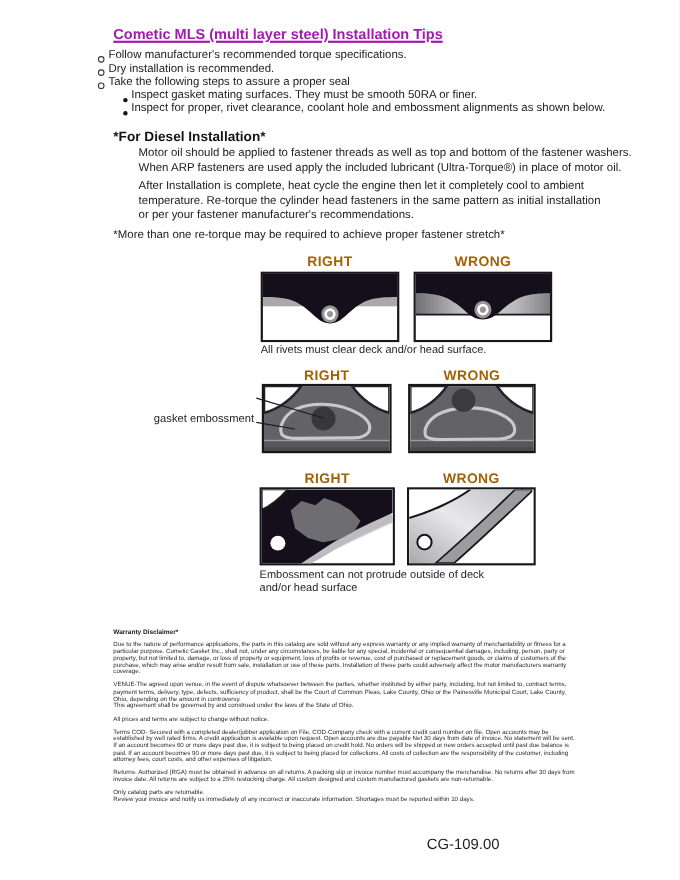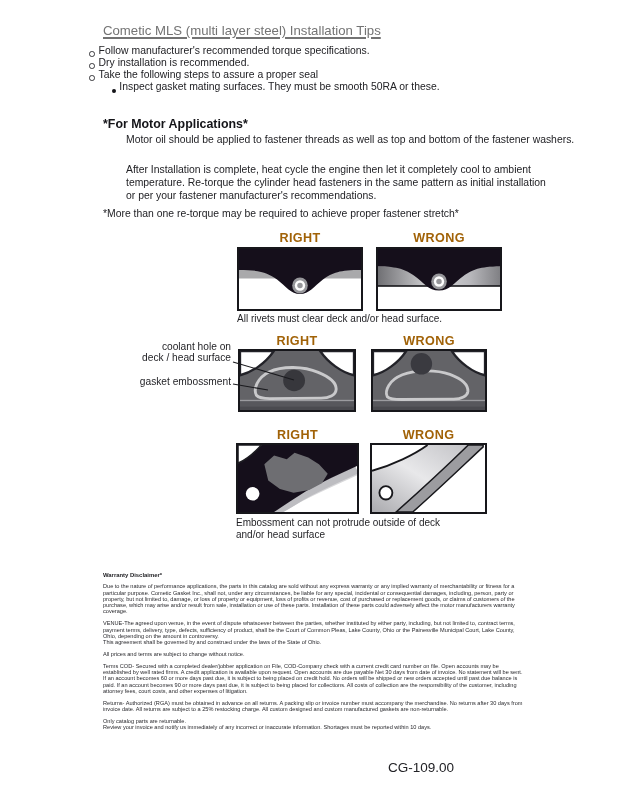--- a/index.html
+++ b/index.html
@@ -1,19 +1,19 @@
 <!DOCTYPE html>
 <html><head>
 <meta charset="utf-8">
 <style>
   html,body{margin:0;padding:0;background:#e8e8e8;}
   .page{position:relative;width:618px;height:800px;background:#ffffff;margin:0 auto;
         font-family:"Liberation Sans",sans-serif;color:#1d1d1f;overflow:hidden;}
   .abs{position:absolute;}
-  .title{font-size:13.2px;font-weight:normal;color:#737373;text-decoration:underline;
+  .title{font-size:13.2px;font-weight:bold;color:#a21caf;text-decoration:underline;
          text-decoration-thickness:1.6px;text-underline-offset:2px;white-space:nowrap;}
   .bullets{font-size:10.4px;line-height:11.9px;color:#222226;}
   .b-row{display:flex;align-items:flex-end;white-space:nowrap;}
   .b-row.sub{margin-left:23px;}
   .b-o{flex:0 0 auto;width:3.6px;height:3.6px;border:1px solid #3a3a3e;border-radius:50%;
        margin:3.2px 4px 0 0;}
   .b-dot{flex:0 0 auto;width:3.8px;height:3.8px;background:#141418;border-radius:50%;
        margin:3.4px 3.5px 0 0;}
   .h2{font-size:12.4px;font-weight:bold;color:#141418;white-space:nowrap;}
   .para{font-size:10.4px;line-height:12.9px;color:#222226;}
@@ -45,28 +45,33 @@
     <div class="b-row">
       <span class="b-o"></span>
       <span>Dry installation is recommended.</span>
     </div>
     <div class="b-row">
       <span class="b-o"></span>
       <span>Take the following steps to assure a proper seal</span>
     </div>
     <div class="b-row sub">
       <span class="b-dot"></span>
-      <span>Inspect gasket mating surfaces.  They must be smooth 50RA or these.</span>
-    </div>
-  </div>
-
-  <div class="abs h2" style="left:103px;top:117px;">*For Motor Applications*</div>
+      <span>Inspect gasket mating surfaces.  They must be smooth 50RA or finer.</span>
+    </div>
+    <div class="b-row sub">
+      <span class="b-dot"></span>
+      <span>Inspect for proper, rivet clearance, coolant hole and embossment alignments as shown below.</span>
+    </div>
+  </div>
+
+  <div class="abs h2" style="left:103px;top:117px;">*For Diesel Installation*</div>
 
   <div class="abs para" style="left:103px;top:134px;">
     <div>Motor oil should be applied to fastener threads as well as top and bottom of the fastener washers.</div>
+    <div>When ARP fasteners are used apply the included lubricant (Ultra-Torque®) in place of motor oil.</div>
   </div>
 
   <div class="abs para" style="left:103px;top:164px;">
     <div>After Installation is complete, heat cycle the engine then let it completely cool to ambient</div>
     <div>temperature. Re-torque the cylinder head fasteners in the same pattern as initial installation</div>
     <div>or per your fastener manufacturer's recommendations.</div>
   </div>
 
   <div class="abs para" style="left:103px;top:208px;">*More than one re-torque may be required to achieve proper fastener stretch*</div>
 
@@ -102,24 +107,20 @@
       <circle cx="62.5" cy="32.5" r="5.3" fill="#fdfdfd"></circle>
       <circle cx="62.5" cy="32.5" r="2.8" fill="#96969a"></circle>
     </svg>
   </div>
 
   <div class="abs caption" style="left:237px;top:313px;">All rivets must clear deck and/or head surface.</div>
 
   <div class="abs figlabel" style="left:238px;top:334px;width:118px;">RIGHT</div>
   <div class="abs figlabel" style="left:371px;top:334px;width:116px;">WRONG</div>
 
-  <div class="abs annot" style="left:105px;top:341px;width:126px;">
-    <div>coolant hole on</div>
-    <div>deck / head surface</div>
-  </div>
   <div class="abs annot" style="left:105px;top:376px;width:126px;">gasket embossment</div>
 
   <div class="abs fig-box" style="left:238px;top:349px;width:118px;height:63px;">
     <svg viewBox="0 0 118 62" preserveAspectRatio="none">
       <rect x="0" y="0" width="118" height="62" fill="#636367"></rect>
       <rect x="0" y="52" width="118" height="10" fill="#57575c"></rect>
       <rect x="0" y="51.3" width="118" height="1.4" fill="#9b9b9f"></rect>
       <rect x="0" y="58.5" width="118" height="3.5" fill="#4a4a4f"></rect>
       <path d="M0,0 H35 C27,12 13,22.5 0,25.5 Z" fill="#ffffff" stroke="#222228" stroke-width="2.4"></path>
       <path d="M118,0 H83 C91,12 105,22.5 118,25.5 Z" fill="#ffffff" stroke="#222228" stroke-width="2.4"></path>

